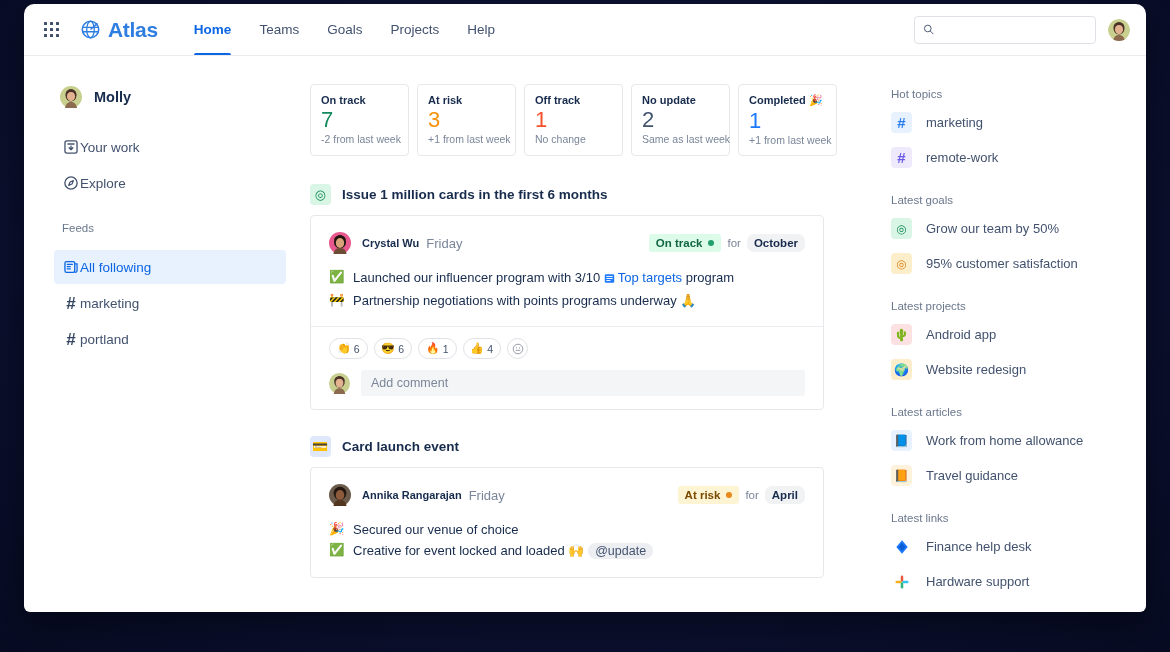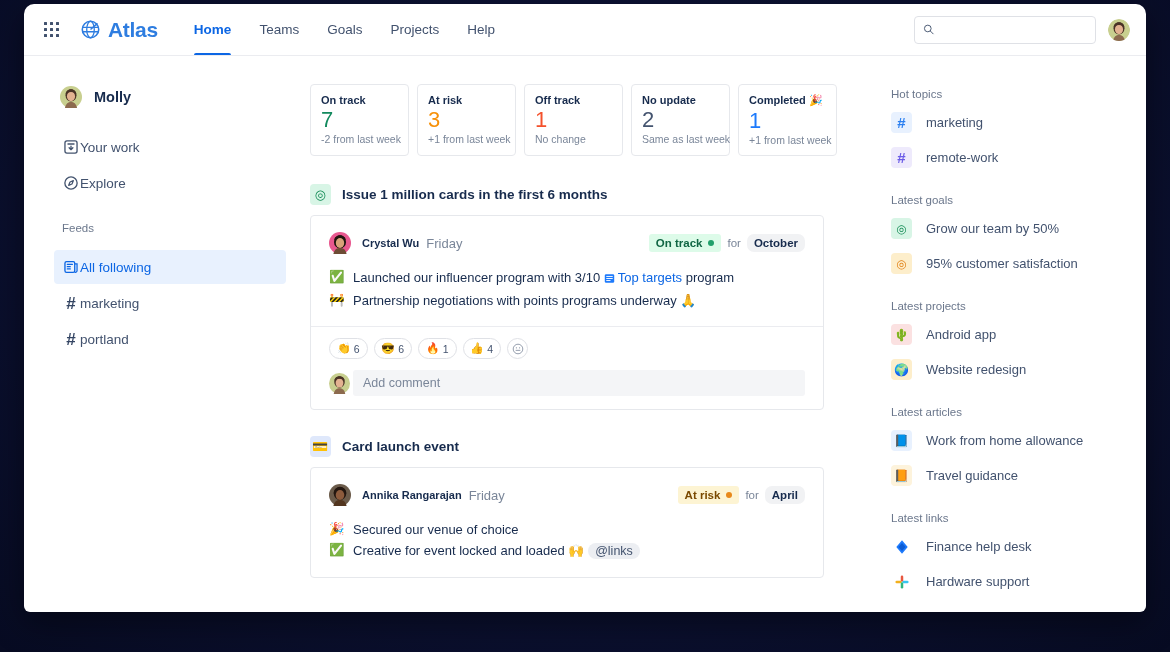--- a/index.html
+++ b/index.html
@@ -115,21 +115,21 @@
 
   .card-foot { border-top: 1px solid #ebecf0; padding: 11px 18px 13px 18px; }
   .reactions { display:flex; gap: 6px; margin-bottom: 11px; }
   .rpill {
     height: 21px; min-width: 21px; border: 1px solid #dfe1e6; border-radius: 12px;
     display:flex; align-items:center; gap: 3px; padding: 0 7px; background:#fff; cursor:pointer;
     font-size: 10.5px; color:#42526e;
   }
   .rpill .em { font-size: 11px; line-height:1;}
   .rpill.addr { padding: 0; width: 21px; justify-content:center; color:#8993a4; font-size: 12px;}
-  .commentrow { display:flex; align-items:center; gap: 3px; }
+  .commentrow { display:flex; align-items:center; gap: 11px; }
   .commentbox {
     flex:1; height: 26px; background:#f4f5f7; border-radius: 3px;
     display:flex; align-items:center; padding: 0 10px;
     font-size: 12.5px; color:#7a8699; cursor: text;
   }
 
   .sec-gap { height: 26px; }
 
   
   .rtitle { font-size: 11.5px; color:#6b778c; margin-bottom: 12px; }
@@ -401,21 +401,21 @@
               <span class="period-pill">April</span>
             </div>
           </div>
 
           <div class="bullet">
             <span class="bico">🎉</span>
             <span>Secured our venue of choice</span>
           </div>
           <div class="bullet">
             <span class="bico">✅</span>
-            <span><span>Creative for event locked and loaded 🙌 </span><span class="mention">@links</span></span>
+            <span><span>Creative for event locked and loaded 🙌 </span><span class="mention">@update</span></span>
           </div>
         </div>
       </div>
     </div>
 
     <div class="rightcol">
 
       <div class="rgroup">
         <div class="rtitle">Hot topics</div>
         <div class="ritem">

